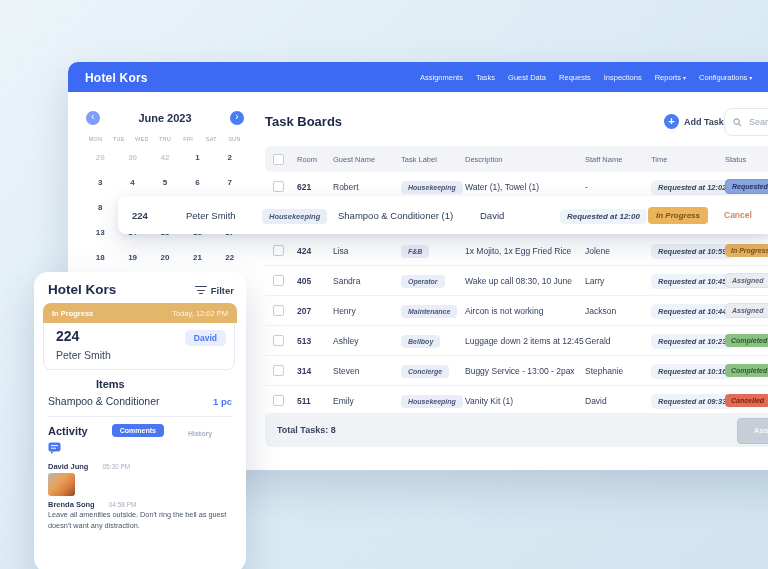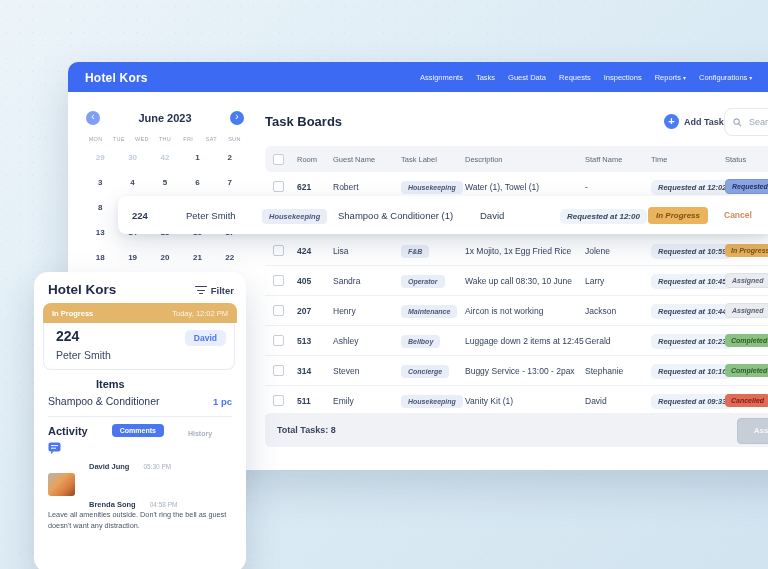--- a/index.html
+++ b/index.html
@@ -112,21 +112,21 @@
   .ph-div{position:absolute;left:14px;right:14px;top:144px;border-top:1px solid #e9ecf2;}
   .ph-act-row{position:absolute;left:14px;top:152px;display:flex;align-items:flex-end;gap:24px;}
   .ph-act-h{font-size:11px;font-weight:700;color:#202c49;}
   .tab-comments{background:#4a76f1;color:#fff;font-size:7px;font-weight:700;padding:3px 8px;border-radius:4px;cursor:pointer;}
   .tab-history{font-size:7px;font-weight:600;color:#a8b0bf;cursor:pointer;}
   .chat-ic{position:absolute;left:14px;top:170px;}
   .ph-input{position:absolute;left:34px;top:166px;width:156px;height:22px;border:1px solid #e2e6ee;
     border-radius:6px;box-sizing:border-box;padding-left:8px;font-size:8px;color:#39455f;outline:none;
     font-family:"Liberation Sans",sans-serif;}
   .ph-input::placeholder{color:#b9c1ce;}
-  .cm-head{position:absolute;left:14px;display:flex;align-items:baseline;gap:14px;margin-left:41px;}
+  .cm-head{position:absolute;left:14px;display:flex;align-items:baseline;gap:14px;}
   .cm-name{font-size:7.5px;font-weight:700;color:#2c3a55;}
   .cm-time{font-size:6.5px;color:#a8b0bf;}
   .cm1-head{top:190px;}
   .cm-img{position:absolute;left:14px;top:201px;width:27px;height:23px;border-radius:3px;
     background:linear-gradient(135deg,#b9b4ad 0%,#e8a25c 40%,#d77b3f 70%,#8a4a22 100%);}
   .cm2-head{top:228px;}
   .cm2-text{position:absolute;left:14px;right:11px;top:238px;font-size:7.3px;color:#49536b;line-height:1.45;}
   .ph-done{position:absolute;left:14px;top:262px;width:184px;height:28px;background:#4a76f1;
     border-radius:7px;color:#fff;font-size:11px;font-weight:700;display:flex;align-items:center;
     justify-content:center;cursor:pointer;}

